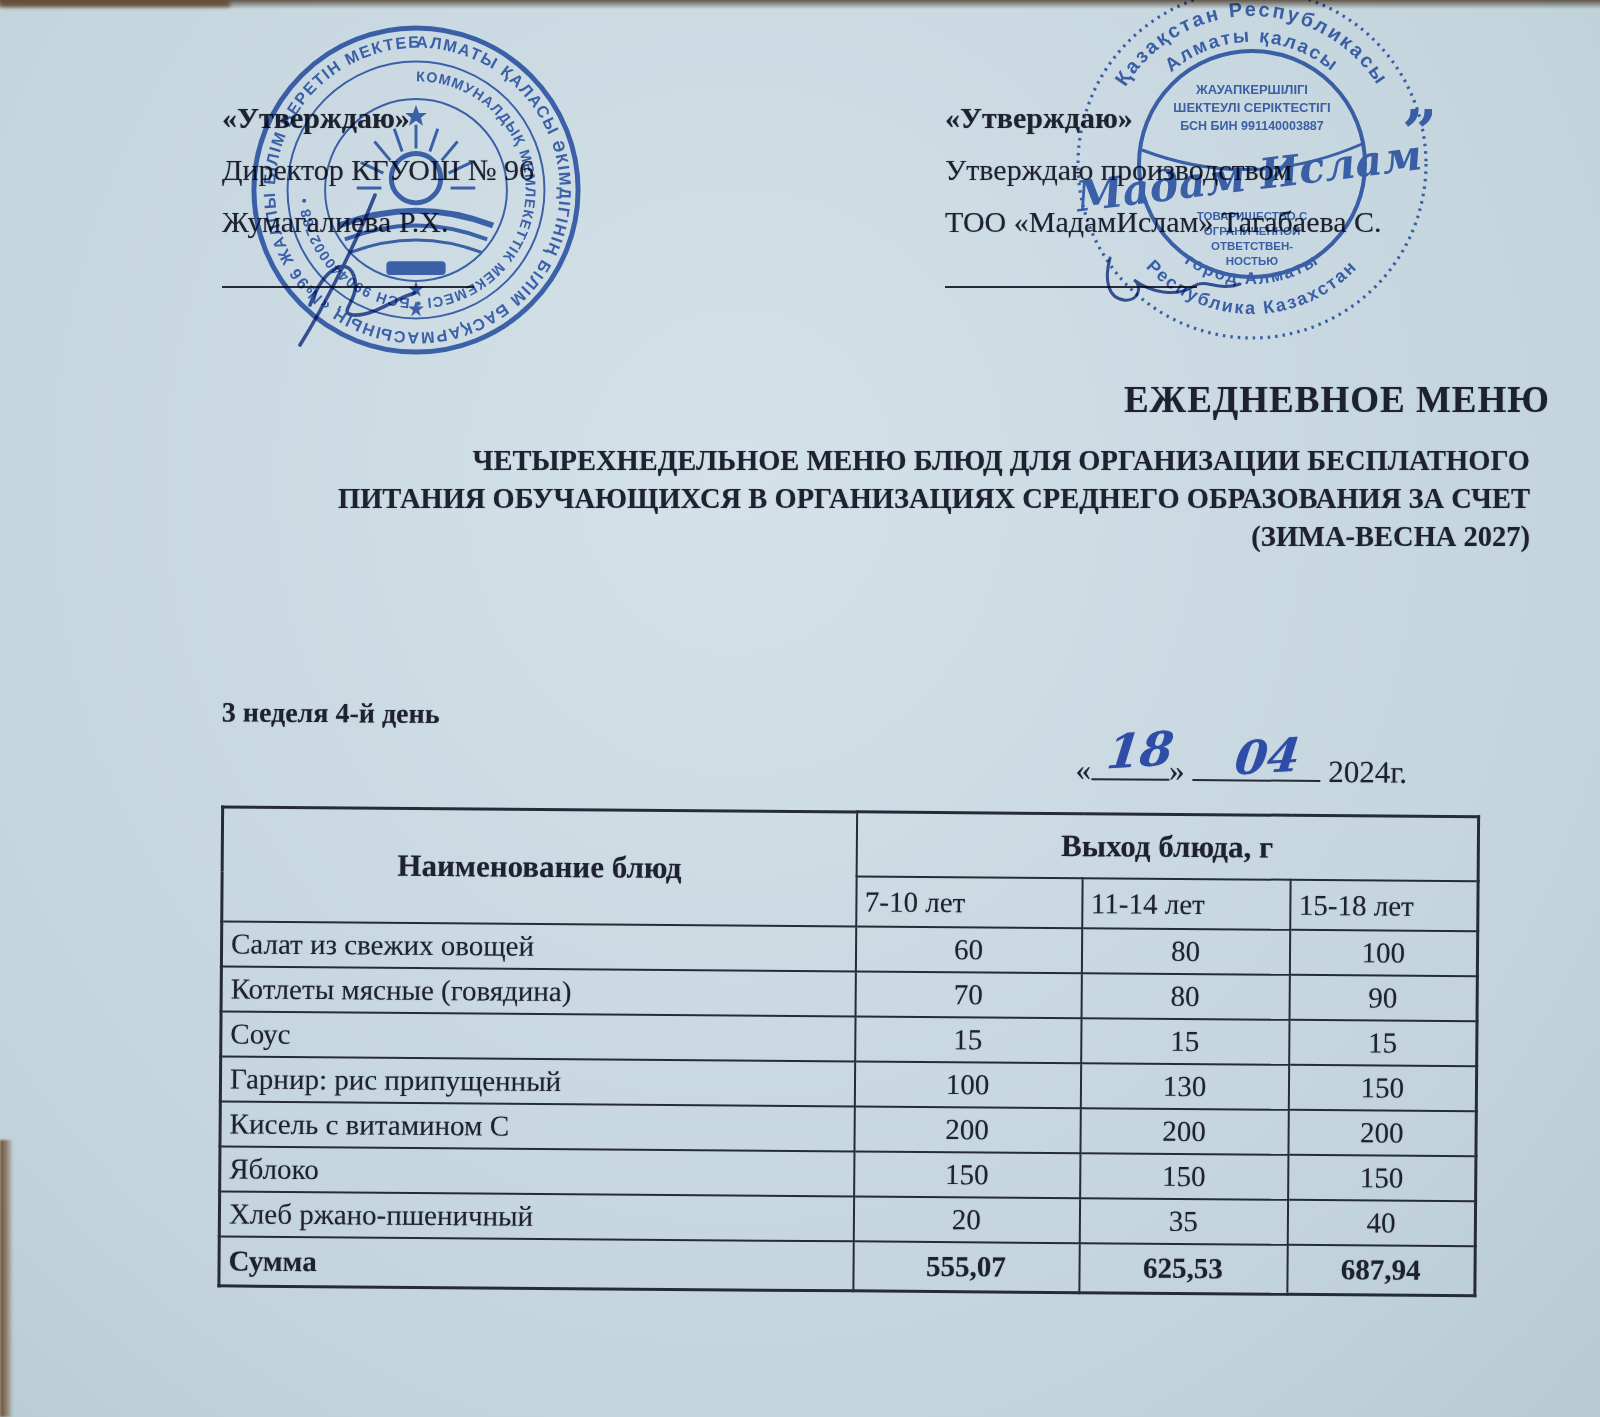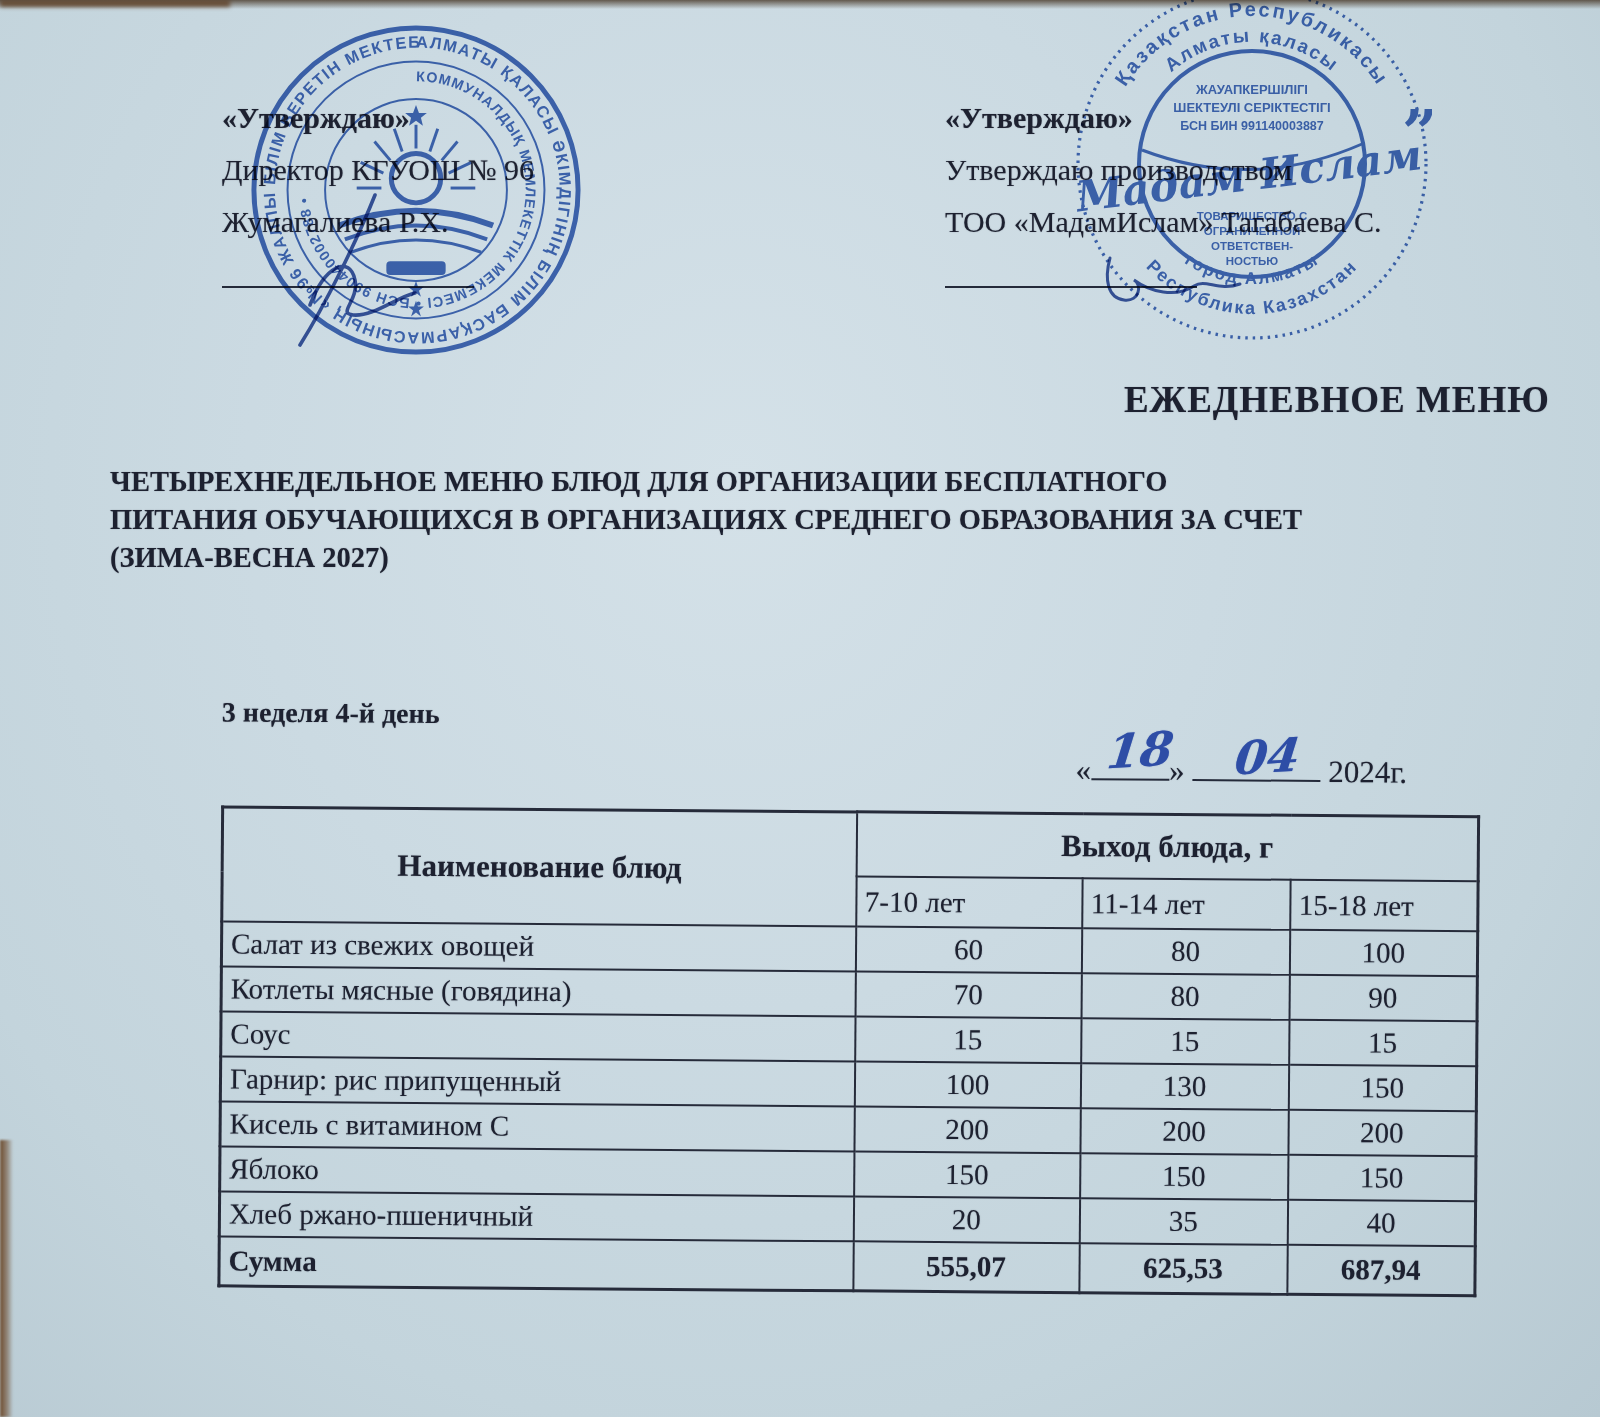--- a/index.html
+++ b/index.html
@@ -14,21 +14,21 @@
   .edge-top-left{position:absolute;left:0;top:0;width:230px;height:7px;background:rgba(94,62,35,.8);filter:blur(2px);}
   .edge-left{position:absolute;left:0;top:1140px;width:13px;height:277px;
              background:linear-gradient(90deg, #6e4c2e 0%, rgba(110,76,46,.55) 55%, rgba(110,76,46,0) 100%);filter:blur(1px);}
   
   .approval{position:absolute;top:92px;width:560px;font-size:30px;line-height:52px;}
   .approval .b1{font-weight:bold;}
   .approval .sig{display:inline-block;width:252px;border-bottom:2px solid #242a3a;height:38px;}
   
   .title{position:absolute;left:130px;top:378px;width:1420px;text-align:right;
          font-size:37px;font-weight:bold;letter-spacing:1px;}
-  .subtitle{position:absolute;left:110px;top:463px;width:1420px;text-align:left;
+  .subtitle{position:absolute;left:110px;top:442px;width:1420px;text-align:right;
             font-size:28.5px;font-weight:bold;line-height:38px;}
   .tilt{position:absolute;left:0;top:0;width:1600px;height:1417px;
         transform:rotate(.45deg);transform-origin:300px 700px;}
   .weekday{position:absolute;left:222px;top:697px;font-size:28px;font-weight:bold;}
   .dateline{position:absolute;left:1076px;top:742px;font-size:31px;white-space:nowrap;}
   .dateline .u1{display:inline-block;width:78px;border-bottom:2px solid #242a3a;height:30px;}
   .dateline .u2{display:inline-block;width:128px;border-bottom:2px solid #242a3a;height:30px;margin-left:8px;}
   .hand{position:absolute;color:#2e4da6;font-family:"DejaVu Serif",serif;font-style:italic;
         font-weight:bold;transform:skew(-10deg) rotate(-4deg);text-shadow:0 0 1px rgba(46,77,166,.6);}
   .hand-day{left:1108px;top:716px;font-size:47px;}

